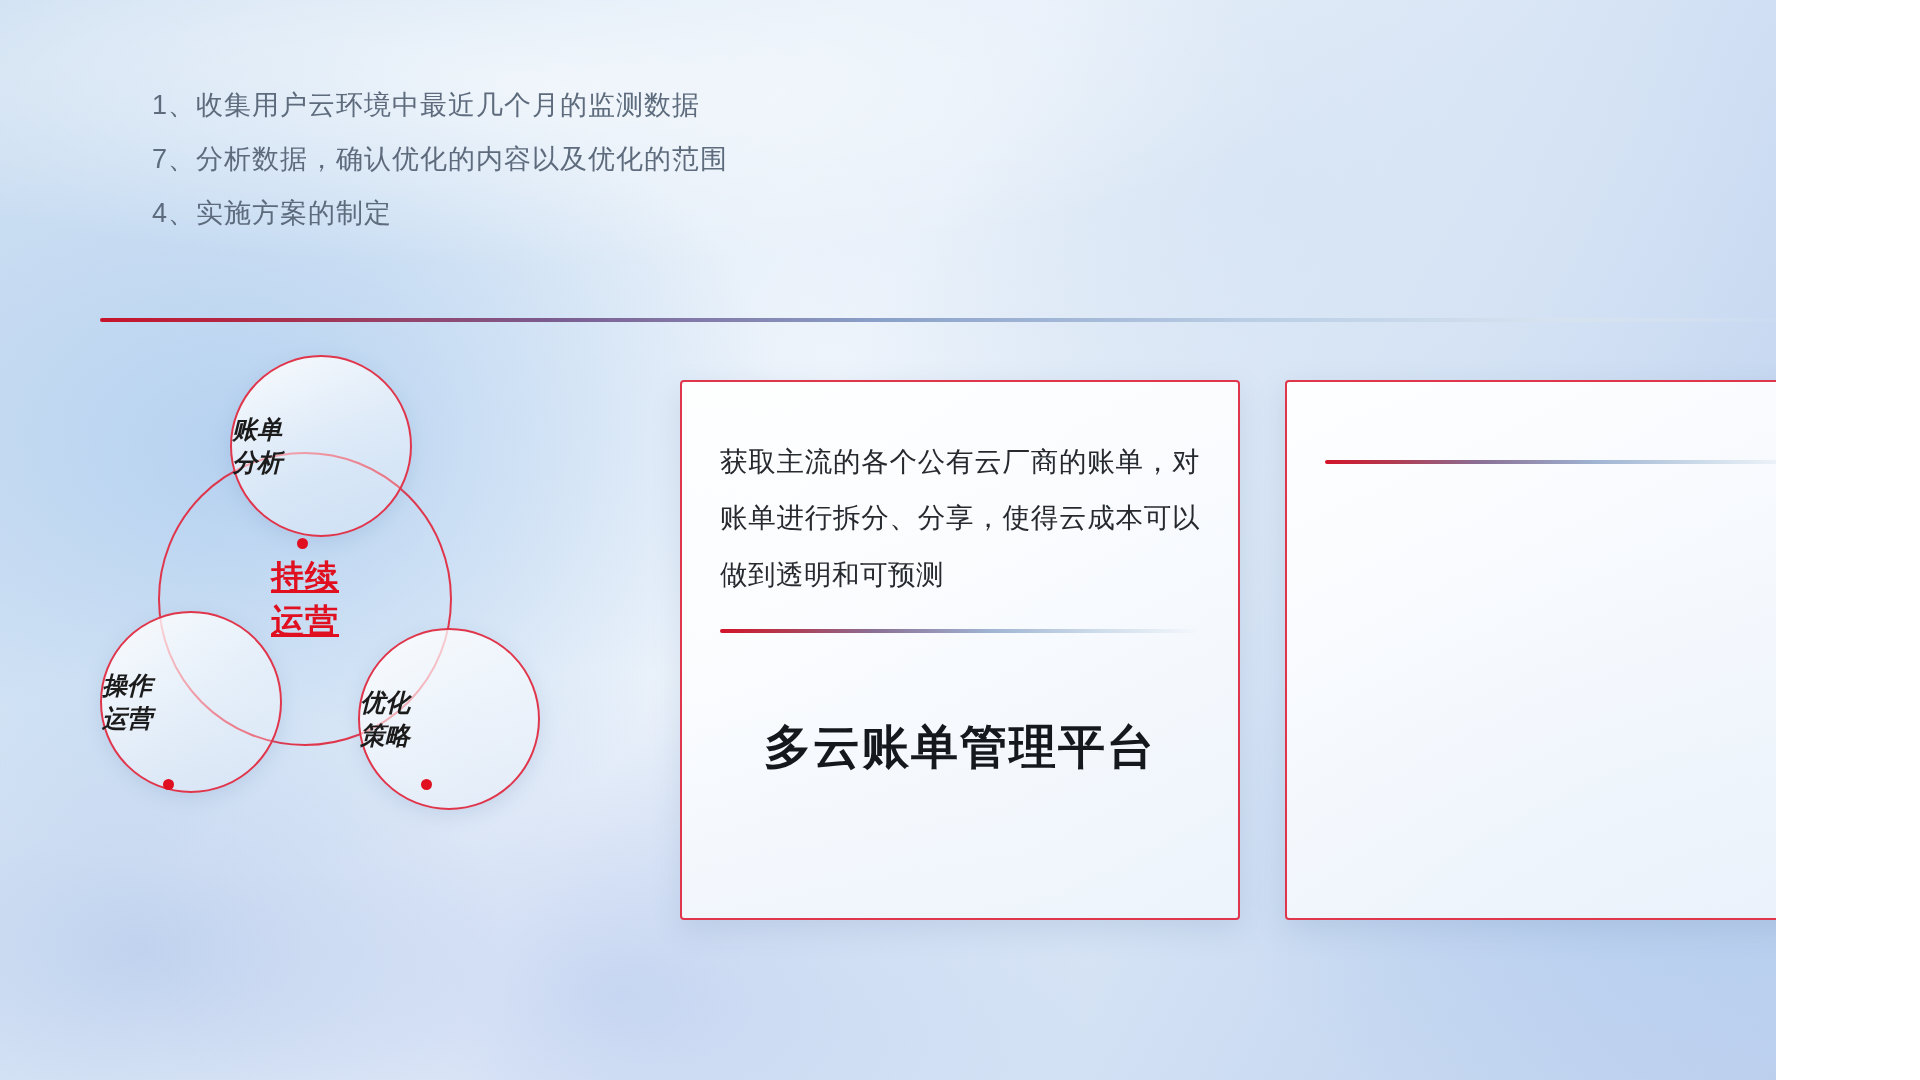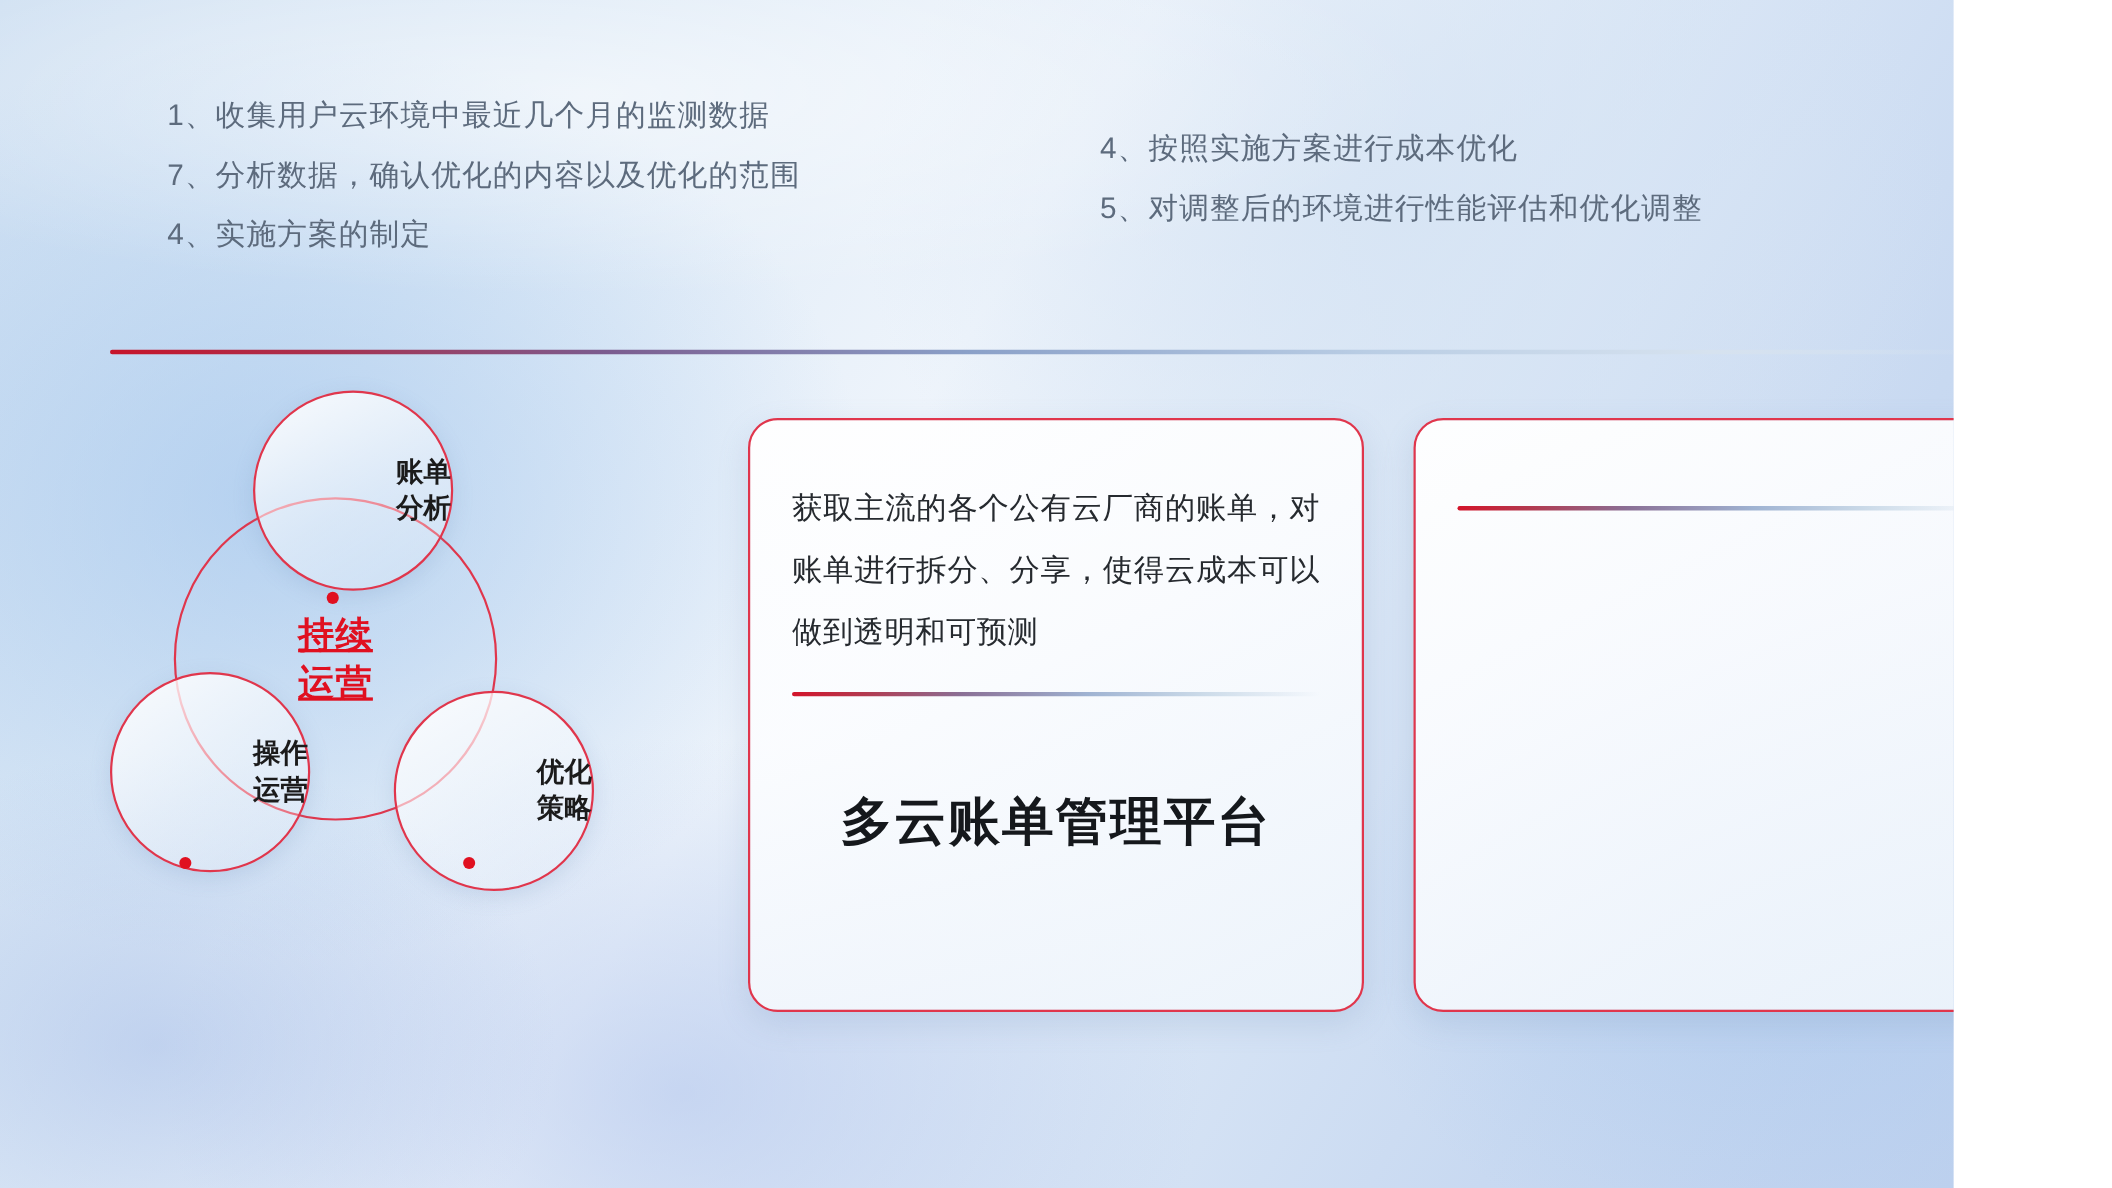--- a/index.html
+++ b/index.html
@@ -72,26 +72,27 @@
     z-index: 4;
   }
   .circle {
     position: absolute;
     border-radius: 50%;
     border: 2px solid #e0364c;
     background: linear-gradient(150deg, rgba(255,255,255,0.92) 0%, rgba(255,255,255,0.45) 55%, rgba(255,255,255,0.15) 100%);
     box-shadow: 0 5px 18px rgba(120,150,190,0.22);
     display: flex;
     align-items: center;
-    justify-content: flex-end;
+    justify-content: flex-start;
     text-align: center;
     color: #1b1b1b;
     font-size: 25px;
     font-weight: bold;
     line-height: 1.34;
+    font-style: italic;
   }
   .c-top   { width: 178px; height: 178px; left: 130px; top: 0px; }
   .c-left  { width: 178px; height: 178px; left: 0px;   top: 256px; }
   .c-right { width: 178px; height: 178px; left: 258px; top: 273px; }
 
   .center-circle {
     position: absolute;
     left: 58px;
     top: 97px;
     width: 290px;
@@ -121,21 +122,21 @@
   .dot-top   { left: 197px; top: 183px; }
   .dot-left  { left: 63px;  top: 424px; }
   .dot-right { left: 321px; top: 424px; }
 
   
   .card {
     position: absolute;
     top: 380px;
     width: 560px;
     height: 540px;
-    border-radius: 27px;
+    border-radius: 4px;
     border: 2px solid #e0364c;
     background: linear-gradient(160deg, rgba(255,255,255,0.96) 0%, rgba(252,253,255,0.9) 40%, rgba(240,246,252,0.88) 100%);
     box-shadow: 0 10px 28px rgba(110,140,180,0.20);
     z-index: 4;
     box-sizing: border-box;
     padding: 52px 38px 30px 38px;
   }
   .card.one { left: 680px; }
   .card.two { left: 1285px; }
 
@@ -166,24 +167,20 @@
 <body>
 
 <div id="slide">
 
   <div class="bullets left">
     <div class="bullet-line">1、收集用户云环境中最近几个月的监测数据</div>
     <div class="bullet-line">7、分析数据，确认优化的内容以及优化的范围</div>
     <div class="bullet-line">4、实施方案的制定</div>
   </div>
 
-  <div class="bullets right">
-    <div class="bullet-line">4、按照实施方案进行成本优化</div>
-    <div class="bullet-line">5、对调整后的环境进行性能评估和优化调整</div>
-  </div>
 
   <div class="divider"></div>
 
   <div class="venn">
     <div class="center-circle">
       <div class="center-label">
         <div>持续</div>
         <div>运营</div>
       </div>
     </div>

